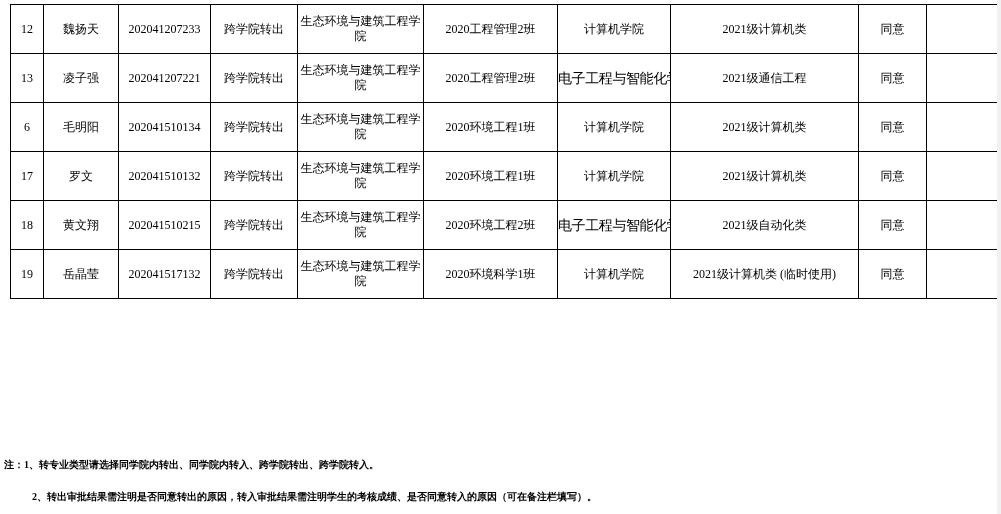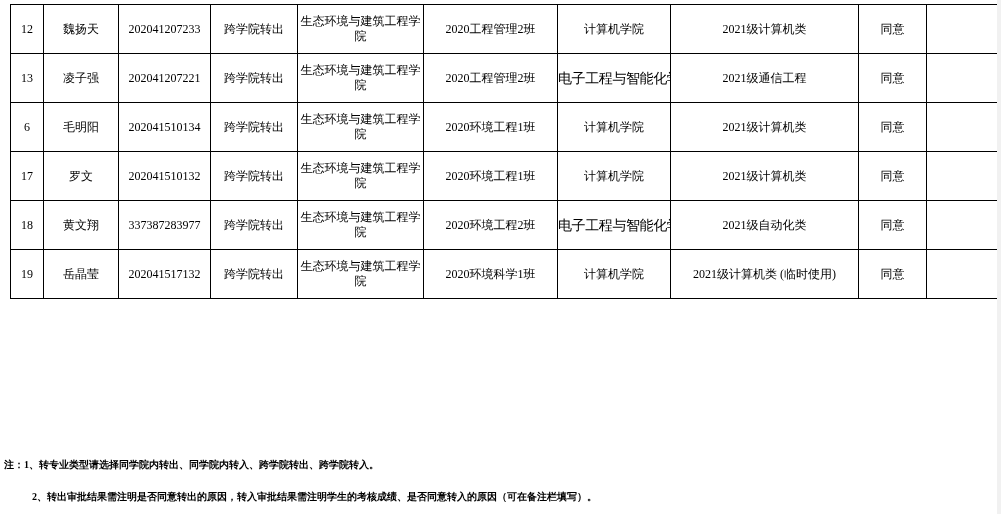--- a/index.html
+++ b/index.html
@@ -120,21 +120,21 @@
     <td>生态环境与建筑工程学院</td>
     <td>2020环境工程1班</td>
     <td>计算机学院</td>
     <td>2021级计算机类</td>
     <td>同意</td>
     <td></td>
   </tr>
         <tr>
     <td>18</td>
     <td>黄文翔</td>
-    <td>337387283977</td>
+    <td>202041510215</td>
     <td>跨学院转出</td>
     <td>生态环境与建筑工程学院</td>
     <td>2020环境工程2班</td>
     <td class="fit">电子工程与智能化学院</td>
     <td>2021级自动化类</td>
     <td>同意</td>
     <td></td>
   </tr>
         <tr>
     <td>19</td>

